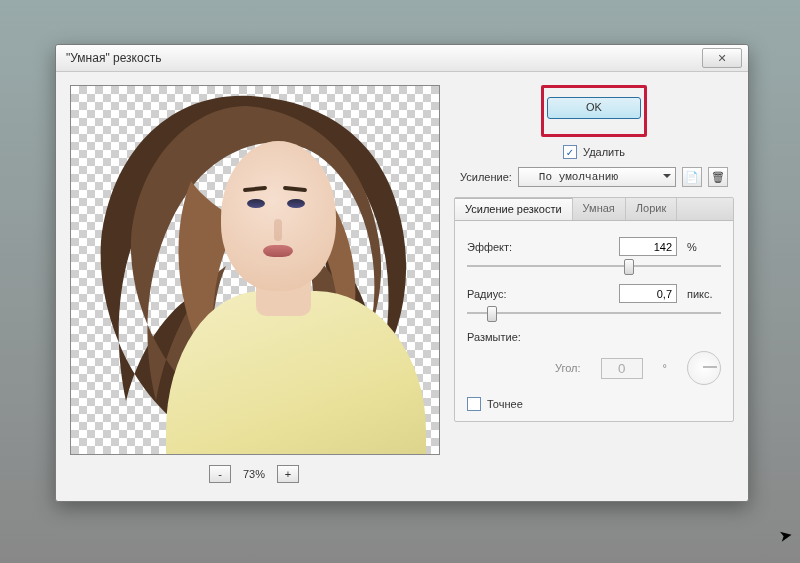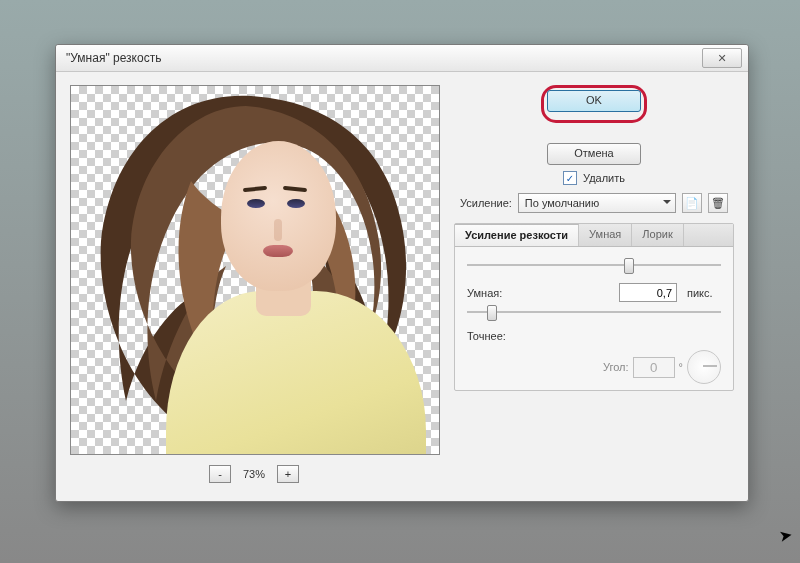--- a/index.html
+++ b/index.html
@@ -29,42 +29,42 @@
   .brow{position:absolute;width:24px;height:4px;background:#3c2a1a;border-radius:3px;}
   .browL{left:22px;top:46px;transform:rotate(-6deg);} .browR{left:62px;top:46px;transform:rotate(6deg);}
   .lips{position:absolute;left:42px;top:104px;width:30px;height:12px;background:linear-gradient(#c77,#a55);border-radius:14px/8px;}
   .nose{position:absolute;left:53px;top:78px;width:8px;height:22px;background:rgba(200,150,120,.35);border-radius:4px;}
   .zoombar{position:absolute;left:14px;top:392px;width:368px;height:22px;display:flex;align-items:center;justify-content:center;gap:12px;}
   .zbtn{width:20px;height:16px;border:1px solid #888;background:linear-gradient(#fdfdfd,#e3e3e3);display:flex;align-items:center;justify-content:center;}
   
   .side{position:absolute;right:14px;top:14px;width:280px;}
   .btn{display:block;width:92px;height:20px;margin:0 auto 6px;border:1px solid #8a8a8a;border-radius:3px;background:linear-gradient(#fcfcfc,#e4e4e4);text-align:center;line-height:19px;}
   .ok{background:linear-gradient(#dff0f8,#bfe5f3);border-color:#2a70a0;}
-  .ok-wrap{border:3px solid #c61b3a;border-radius:15px;padding:2px 3px;width:fit-content;margin:0 auto 20px;}
+  .ok-wrap{border:3px solid #c61b3a;border-radius:2px;padding:9px 3px;width:fit-content;margin:0 auto 8px;}
   .row{display:flex;align-items:center;gap:6px;margin:4px 0;justify-content:center;}
   .chk{width:12px;height:12px;border:1px solid #6a8db5;background:#fff;display:inline-flex;align-items:center;justify-content:center;color:#1a5fb4;font-size:10px;}
   .radio{width:12px;height:12px;border:1px solid #6a8db5;border-radius:50%;background:#fff;display:inline-flex;align-items:center;justify-content:center;}
   .radio .dot{width:6px;height:6px;border-radius:50%;background:#1a5fb4;}
   .group{border:1px solid #c3c3c3;background:#f6f6f6;border-radius:2px;margin-top:8px;}
   .grp-head{display:flex;align-items:center;height:24px;padding:0 6px;gap:6px;}
-  .select{height:18px;border:1px solid #9a9a9a;background:linear-gradient(#fff,#ececec);display:inline-flex;align-items:center;padding:0 16px 0 6px;position:relative;}
+  .select{height:18px;border:1px solid #9a9a9a;background:linear-gradient(#fff,#ececec);display:inline-flex;align-items:center;padding:0 16px 0 20px;position:relative;font-family:Liberation Mono, monospace;}
   .select::after{content:"";position:absolute;right:4px;top:6px;border:4px solid transparent;border-top-color:#444;}
   .iconbtn{width:18px;height:18px;border:1px solid #aaa;background:linear-gradient(#fff,#e7e7e7);display:flex;align-items:center;justify-content:center;}
   .tabs{display:flex;height:22px;background:linear-gradient(#e9e9e9,#d9d9d9);border-bottom:1px solid #bdbdbd;}
   .tab{padding:0 10px;line-height:21px;border-right:1px solid #c6c6c6;color:#666;}
-  .tab.active{background:linear-gradient(#fbfbfb,#ededed);border-top:1px solid #bbb;color:#222;font-weight:bold;}
+  .tab.active{background:linear-gradient(#fbfbfb,#ededed);border-top:1px solid #bbb;color:#222;}
   .pane{padding:10px 12px 6px;}
   .ctrl{display:flex;align-items:center;gap:10px;margin:6px 0 2px;}
   .ctrl label{width:58px;}
   .numin{width:48px;height:17px;border:1px solid #9a9a9a;background:#fff;text-align:right;padding:0 4px;font:inherit;}
   .unit{width:34px;}
   .slider{position:relative;height:16px;margin:0 0 10px;}
   .track{position:absolute;left:0;right:0;top:7px;height:2px;background:#bfbfbf;}
   .thumb{position:absolute;top:1px;width:8px;height:14px;background:linear-gradient(#fdfdfd,#d7d7d7);border:1px solid #888;border-radius:2px;}
-  .sub{display:flex;align-items:center;gap:4px;margin-top:8px;color:#888;}
+  .sub{display:flex;align-items:center;gap:20px;margin-top:8px;color:#888;}
   .anglebox{width:36px;height:17px;border:1px solid #bfbfbf;background:#f4f4f4;text-align:center;color:#aaa;}
   .dial{width:32px;height:32px;border:1px solid #c8c8c8;border-radius:50%;background:radial-gradient(#fff,#eee);position:relative;}
   .dial::after{content:"";position:absolute;left:15px;top:14px;width:14px;height:2px;background:#bbb;}
   .spacer{flex:1;}
 </style>
 </head>
 <body>
 
 <div class="desktop">
 
@@ -106,21 +106,20 @@
         <span>73%</span>
         <div class="zbtn">
             <span>+</span>
           </div>
       </div>
 
       <div class="side">
         <div class="ok-wrap">
           <div class="btn ok"><span>OK</span></div>
         </div>
-        <div class="btn"><span>Отмена</span></div>
 
         <div class="row">
           <span class="chk">✓</span>
           <span>Удалить</span>
         </div>
 
 
         <div class="grp-head" style="margin-top:6px;">
           <span>Усиление:</span>
           <span class="select" style="flex:1">
@@ -135,48 +134,58 @@
         </div>
 
         <div class="group">
           <div class="tabs">
             <div class="tab active"><span>Усиление резкости</span></div>
             <div class="tab"><span>Умная</span></div>
             <div class="tab"><span>Лорик</span></div>
           </div>
           <div class="pane">
 
+            <div class="ctrl">
+              <label>Эффект:</label>
+              <span class="spacer"></span>
+              <input class="numin" value="142" style="">
+              <span class="unit">%</span>
+            </div>
             <div class="slider">
               <div class="track"></div>
                 <div class="thumb" style="left:62%"></div>
             </div>
 
             <div class="ctrl">
-              <label>Умная:</label>
+              <label>Радиус:</label>
               <span class="spacer"></span>
               <input class="numin" value="0,7" style="">
               <span class="unit">пикс.</span>
             </div>
             <div class="slider">
               <div class="track"></div>
                 <div class="thumb" style="left:8%"></div>
             </div>
 
             <div class="ctrl">
-              <label>Точнее:</label>
+              <label>Размытие:</label>
             </div>
 
             <div class="sub">
               <span class="spacer"></span>
               <span>Угол:</span>
               <input class="anglebox" disabled="" value="0" style="">
               <span>°</span>
               <span class="dial"></span>
             </div>
 
+            <div class="row" style="justify-content:flex-start;margin-top:12px;">
+              <span class="chk" style="color:transparent">✓</span>
+              <span>Точнее</span>
+            </div>
 
           </div>
         </div>
       </div>
 
     </div>
   </div>
 
   <div class="cursor">➤</div>
 </div>

